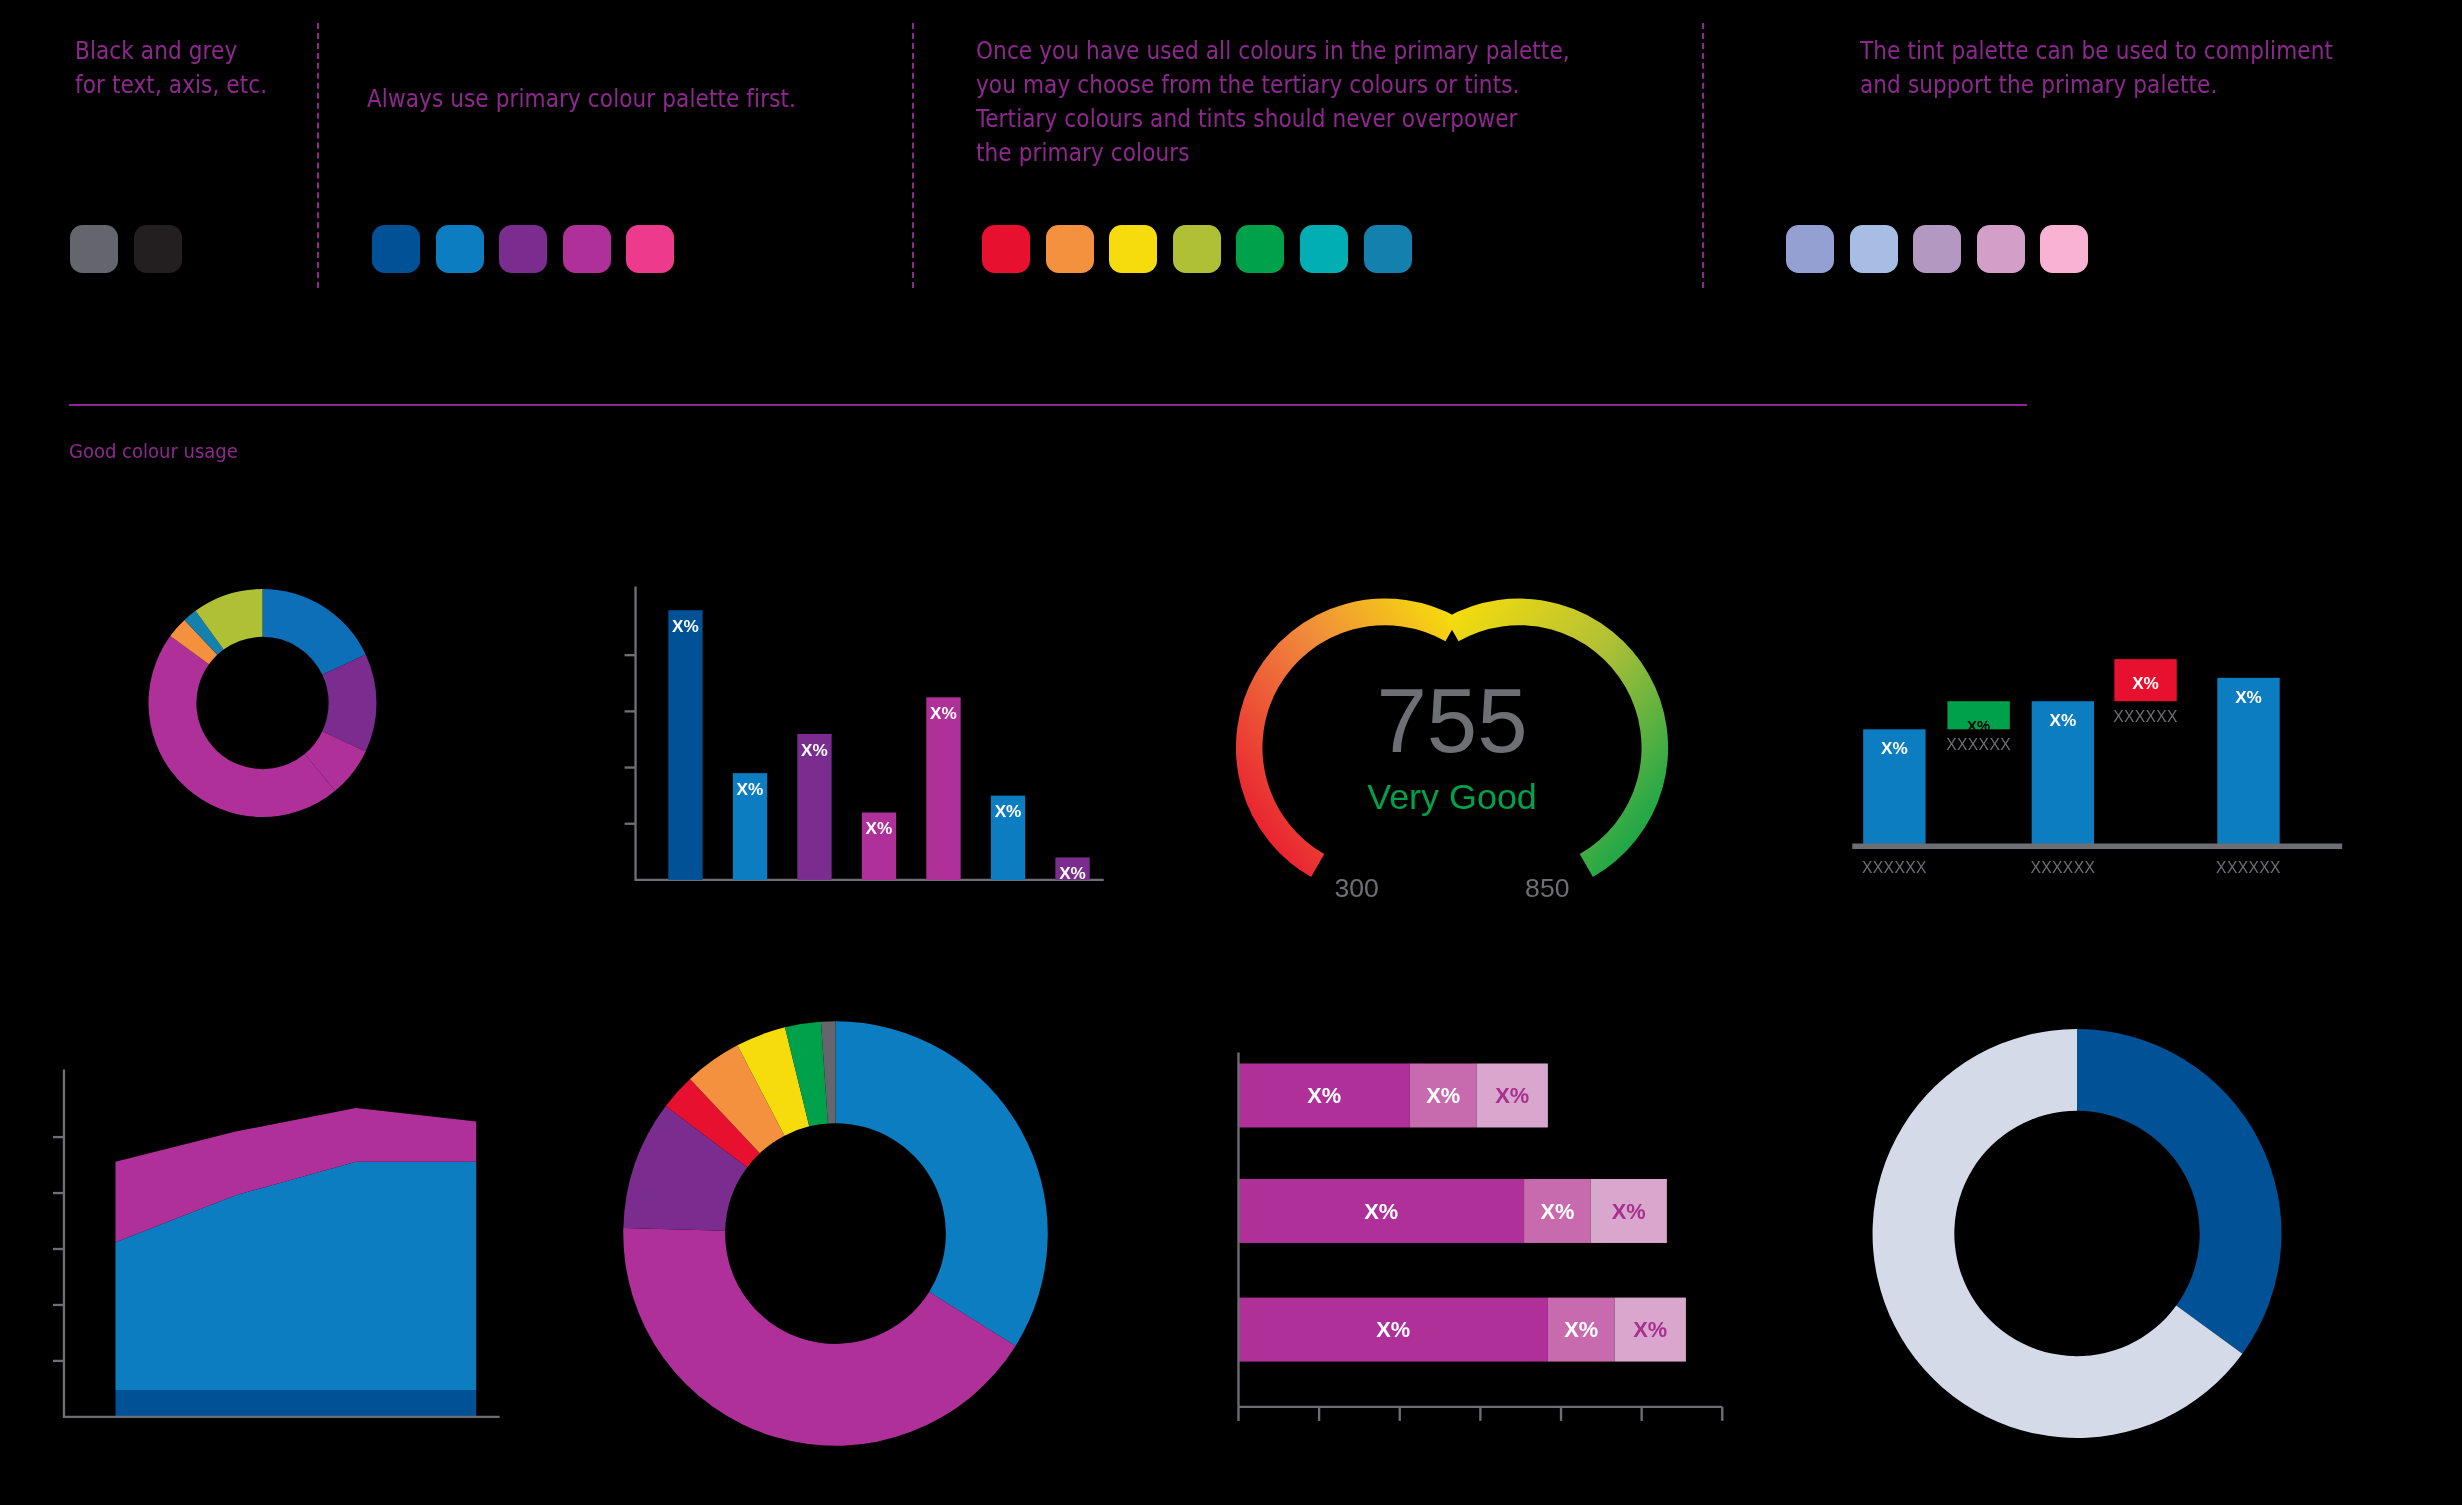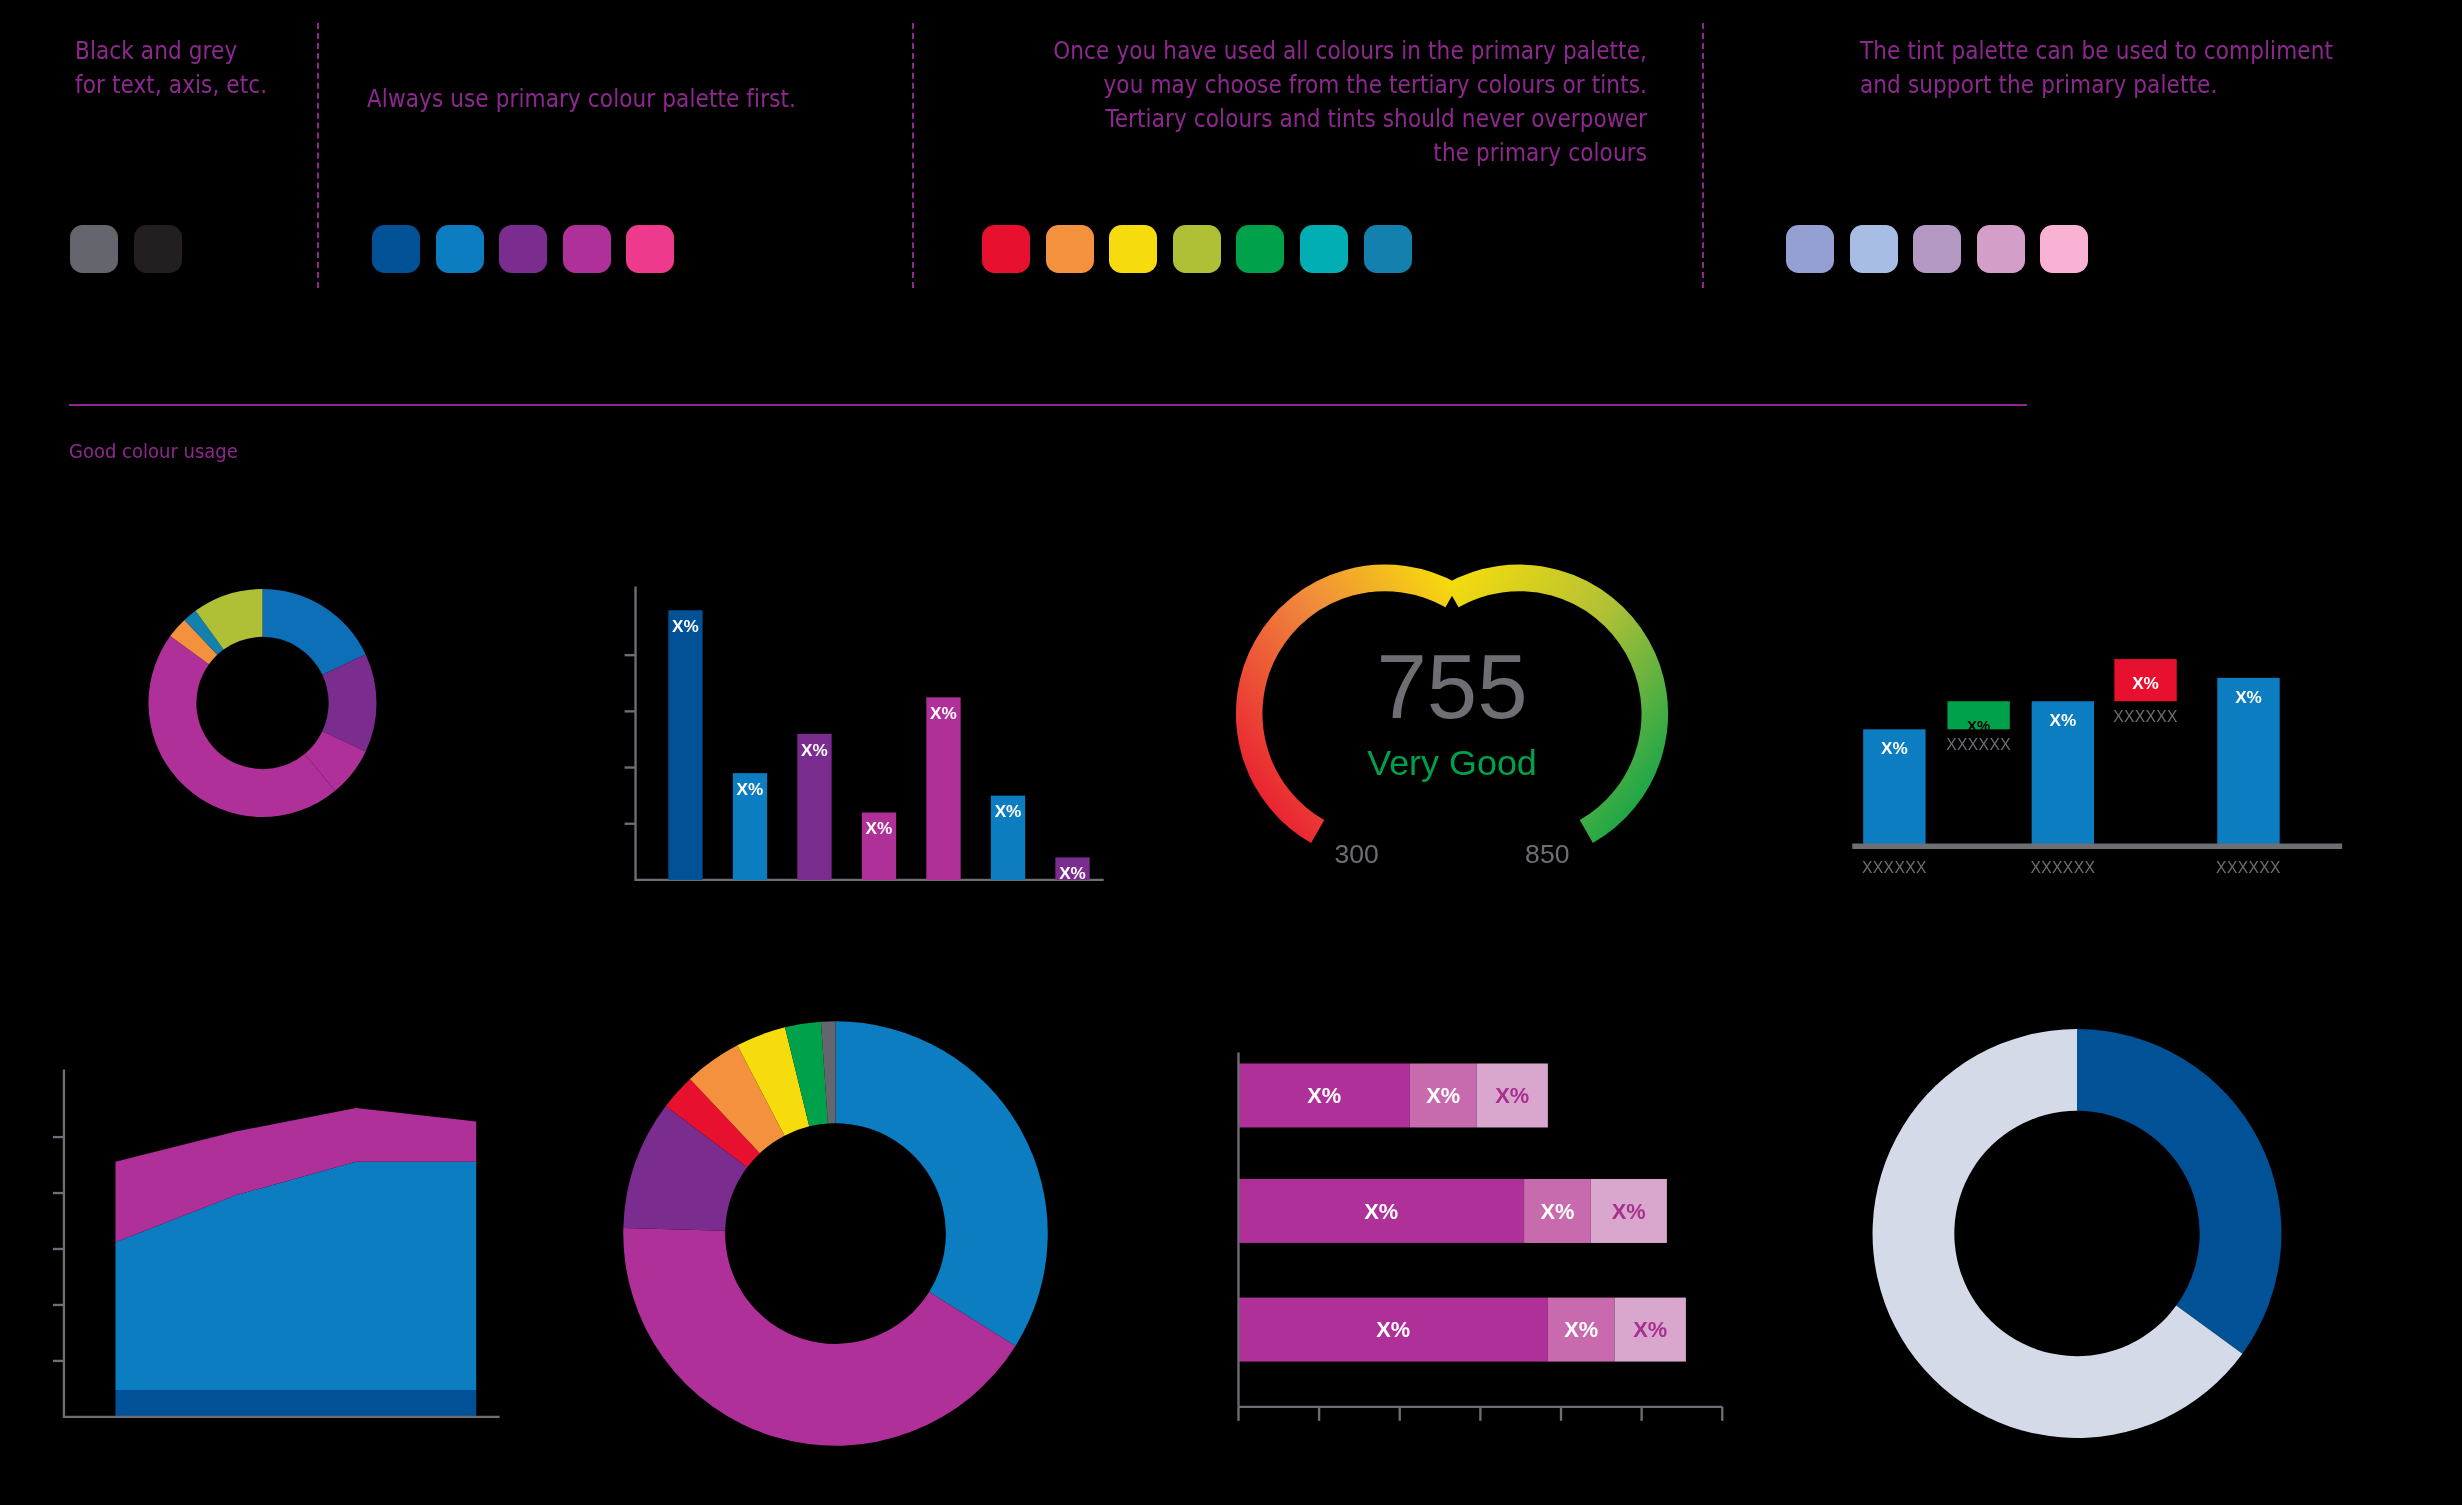--- a/index.html
+++ b/index.html
@@ -100,21 +100,21 @@
   }
 </style>
 </head>
 <body>
 
 <div class="stage">
 
   <div class="guide-note" style="left:75px; top:34px; width:250px;">Black and grey
 for text, axis, etc.</div>
   <div class="guide-note" style="left:367px; top:34px; width:507px;margin-top:48px;">Always use primary colour palette first.</div>
-  <div class="guide-note" style="left:976px; top:34px; width:671px;text-align:right;">Once you have used all colours in the primary palette,
+  <div class="guide-note" style="left:976px; top:34px; width:671px;">Once you have used all colours in the primary palette,
 you may choose from the tertiary colours or tints.
 Tertiary colours and tints should never overpower
 the primary colours</div>
   <div class="guide-note" style="left:1860px; top:34px; width:625px;">The tint palette can be used to compliment
 and support the primary palette.</div>
 
   <div class="vdash" style="left:317px; top:23.4px; height:265px;"></div>
   <div class="vdash" style="left:912px; top:23.4px; height:265px;"></div>
   <div class="vdash" style="left:1702px; top:23.4px; height:265px;"></div>
 
@@ -182,21 +182,21 @@
           <rect x="406.66666666666663" y="158" width="44" height="234" fill="#B0309A"></rect>
           <text class="bar-lab" x="428.66666666666663" y="186">X%</text>
           <rect x="489.33333333333326" y="284" width="44" height="108" fill="#0D7DC1"></rect>
           <text class="bar-lab" x="511.33333333333326" y="312">X%</text>
           <rect x="572" y="363.2" width="44" height="28.8" fill="#7A2D8F"></rect>
           <text class="bar-lab" x="594" y="391.2">X%</text>
         </g>
     </svg>
   </div>
 
-  <div class="panel" style="left:1280px; top:566px;text-decoration:underline;">
+  <div class="panel" style="left:1280px; top:600px;text-decoration:underline;">
     <svg width="344" height="328" viewBox="0 0 440 420">
       <defs>
         <linearGradient id="gaugeGrad" x1="0" y1="1" x2="1" y2="0">
           <stop offset="0%" stop-color="#E8102F"></stop>
           <stop offset="27%" stop-color="#F4913E"></stop>
           <stop offset="50%" stop-color="#F6DC0C"></stop>
           <stop offset="72%" stop-color="#B0C036"></stop>
           <stop offset="100%" stop-color="#00A14B"></stop>
         </linearGradient>
         <linearGradient id="gaugeGradL" x1="0" y1="1" x2="1" y2="0">

